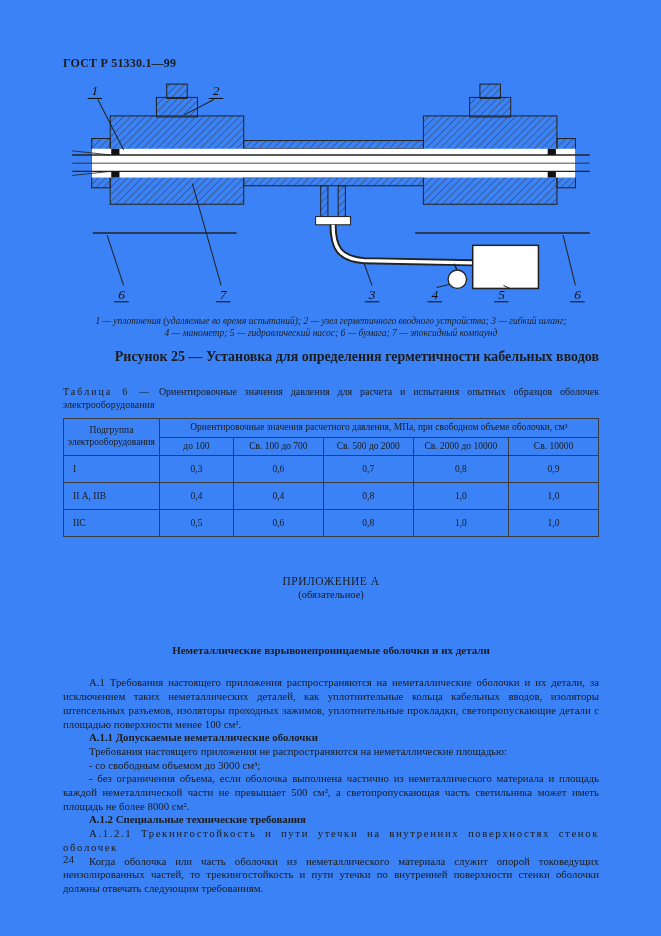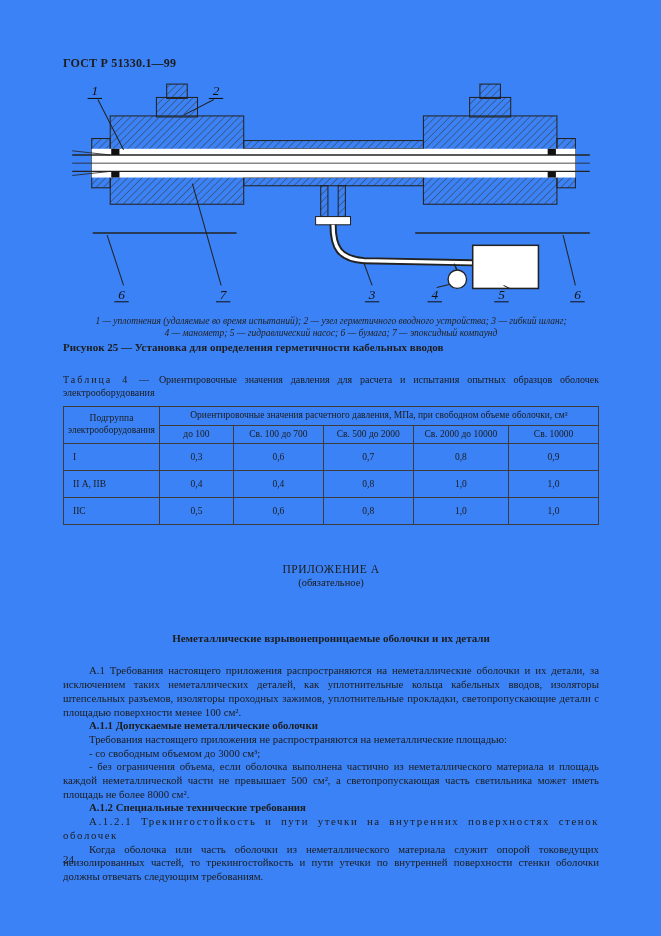--- a/index.html
+++ b/index.html
@@ -9,21 +9,21 @@
     background:#3b82f6;
     font-family:"Liberation Serif","DejaVu Serif",serif;
     color:#1c1c1c;
     overflow:hidden;
   }
   .content{padding:56px 62px 0 63px;}
   .doc-header{font-weight:bold;font-size:12px;letter-spacing:.2px;}
   .figure-wrap{margin-top:10px;text-align:center;}
   .figure-svg{display:block;margin:0 auto;}
   .legend{font-size:9.5px;font-style:italic;text-align:center;line-height:1.3;margin-top:6px;color:#222;}
-  .fig-caption{font-size:11px;font-weight:bold;text-align:left;margin-top:1px;}
+  .fig-caption{font-size:14px;font-weight:bold;text-align:right;margin-top:9px;}
   .table-title{font-size:10px;margin-top:20px;line-height:1.3;text-align:justify;}
   .table-title .tlabel{letter-spacing:2px;}
   table.t9{border-collapse:collapse;width:100%;margin-top:7px;font-size:9.5px;}
   table.t9 th,table.t9 td{border:1px solid #3c3c3c;padding:3px 4px;}
   table.t9 th{font-weight:normal;text-align:center;vertical-align:middle;line-height:1.25;}
   table.t9 td.val{text-align:center;}
   table.t9 td.lbl{text-align:left;padding-left:9px;}
   table.t9 td{height:20px;}
   .appendix-title{font-size:11.5px;text-align:center;margin-top:38px;letter-spacing:.5px;}
   .appendix-sub{font-size:10.5px;text-align:center;margin-top:2px;}
@@ -123,21 +123,21 @@
       </svg>
 
       <div class="legend">
         <div>1 — уплотнения (удаляемые во время испытаний); 2 — узел герметичного вводного устройства; 3 — гибкий шланг;</div>
         <div>4 — манометр; 5 — гидравлический насос; 6 — бумага; 7 — эпоксидный компаунд</div>
       </div>
       <div class="fig-caption">Рисунок 25 — Установка для определения герметичности кабельных вводов</div>
     </div>
 
     <div class="table-title">
-      <span class="tlabel">Таблица 4 —</span>
+      <span class="tlabel">Таблица 6 —</span>
       <span>Ориентировочные значения давления для расчета и испытания опытных образцов оболочек электрооборудования</span>
     </div>
 
     <table class="t9">
       <thead>
         <tr>
           <th rowspan="2" style="width:17%;margin-left:7px;">Подгруппа электрооборудования</th>
           <th colspan="5">Ориентировочные значения расчетного давления, МПа, при свободном объеме оболочки, см³</th>
         </tr>
         <tr>

